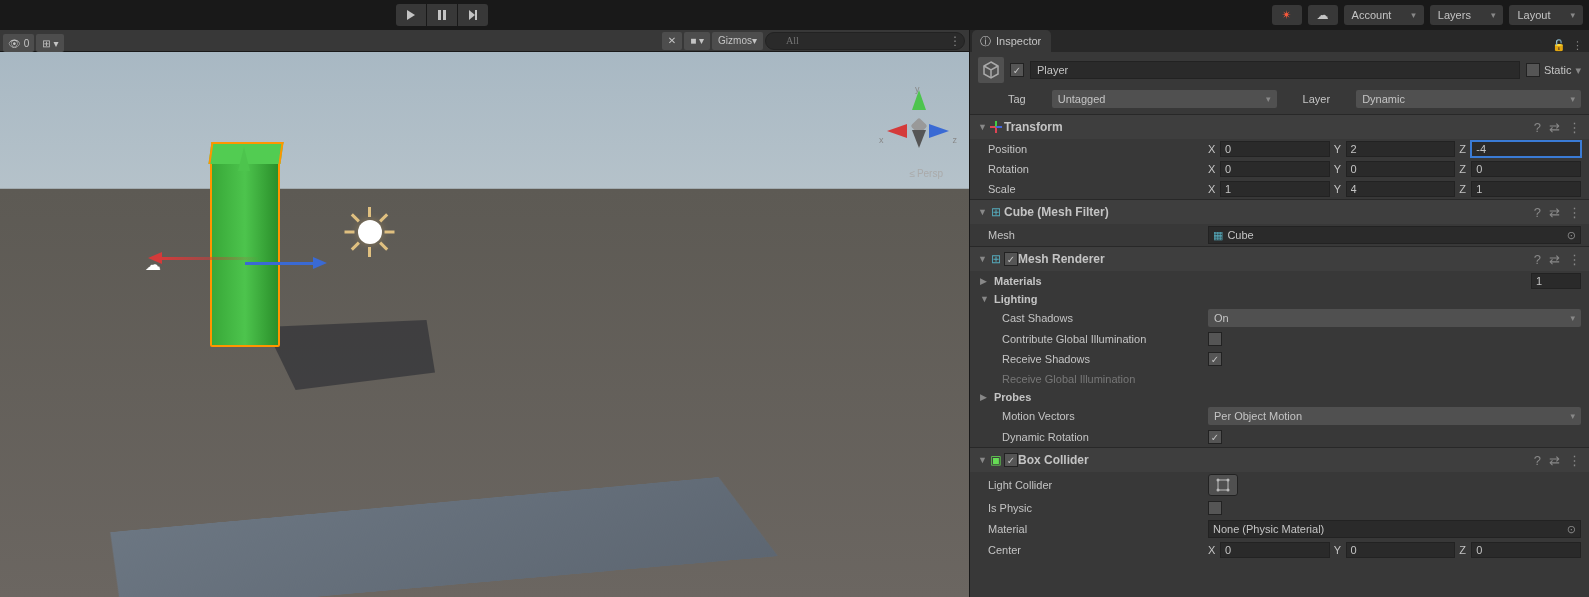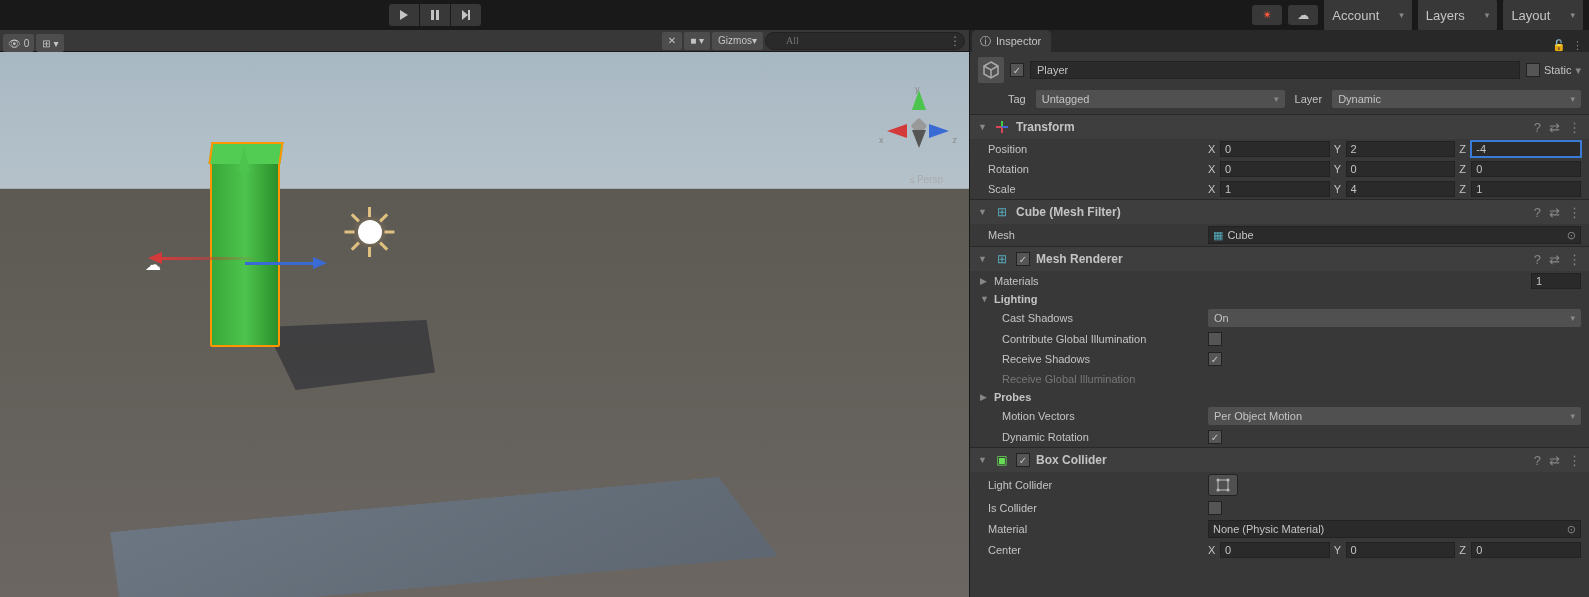--- a/index.html
+++ b/index.html
@@ -5,21 +5,21 @@
 * { box-sizing: border-box; margin: 0; padding: 0; font-family: Arial, sans-serif; }
 body { background: #191919; color: #c4c4c4; font-size: 12px; width: 1589px; height: 597px; overflow: hidden; }
 
 .toolbar { height: 30px; background: #191919; display: flex; align-items: center; padding: 0 6px; gap: 4px; }
 .toolbar-center { margin: 0 auto; display: flex; gap: 1px; }
 .btn-play { width: 30px; height: 22px; background: #383838; border: none; display: flex; align-items: center; justify-content: center; cursor: pointer; color: #c4c4c4; }
 .btn-play:first-child { border-radius: 3px 0 0 3px; }
 .btn-play:last-child { border-radius: 0 3px 3px 0; }
 .toolbar-right { margin-left: auto; display: flex; gap: 6px; align-items: center; }
 .icon-btn { width: 30px; height: 20px; background: #383838; border-radius: 3px; display: flex; align-items: center; justify-content: center; cursor: pointer; }
-.dropdown-btn { height: 20px; background: #383838; border-radius: 3px; padding: 16px 8px; display: flex; align-items: center; gap: 20px; cursor: pointer; font-size: 13px; }
+.dropdown-btn { height: 20px; background: #383838; border-radius: 3px; padding: 4px 8px; display: flex; align-items: center; gap: 20px; cursor: pointer; font-size: 11px; }
 .dropdown-btn::after { content: "▾"; color: #888; font-size: 9px; }
 
 .main { display: flex; height: calc(597px - 30px); }
 .scene-panel { flex: 1; background: #383838; position: relative; display: flex; flex-direction: column; }
 .scene-toolbar { height: 22px; background: #383838; display: flex; align-items: center; padding: 0 4px; gap: 4px; border-bottom: 1px solid #191919; }
 .scene-toolbar-right { margin-left: auto; display: flex; gap: 2px; align-items: center; }
 .scene-tb-item { height: 18px; background: #4d4d4d; border-radius: 2px; padding: 0 6px; display: flex; align-items: center; font-size: 10px; cursor: pointer; }
 .search-input { height: 18px; background: #2a2a2a; border: 1px solid #222; border-radius: 12px; padding: 0 8px 0 20px; font-size: 10px; color: #c4c4c4; width: 200px; font-family: Liberation Serif, serif; }
 
 .viewport { flex: 1; position: relative; background: linear-gradient(180deg, #a8b8c3 0%, #b5c2ca 25%, #5d5a54 25.2%, #6b6661 100%); overflow: hidden; }
@@ -37,42 +37,42 @@
 .sun-ray { position: absolute; left: 23px; top: 0; width: 3px; height: 10px; background: #e0c080; transform-origin: 1.5px 25px; }
 .shadow-poly { position: absolute; left: 265px; top: 268px; width: 170px; height: 70px; background: rgba(40,42,48,.6); clip-path: polygon(0 10%, 95% 0, 100% 75%, 18% 100%); }
 .gizmo { position: absolute; right: 16px; top: 38px; width: 70px; height: 70px; }
 .gizmo-center { position: absolute; left: 30px; top: 30px; width: 12px; height: 12px; background: #999; border-radius: 2px; transform: rotate(45deg); }
 .cone { position: absolute; width: 0; height: 0; }
 .cone-y { left: 29px; top: 0; border-left: 7px solid transparent; border-right: 7px solid transparent; border-bottom: 20px solid #4dc44d; }
 .cone-x { left: 4px; top: 34px; border-top: 7px solid transparent; border-bottom: 7px solid transparent; border-right: 20px solid #d43a3a; }
 .cone-z { right: 4px; top: 34px; border-top: 7px solid transparent; border-bottom: 7px solid transparent; border-left: 20px solid #3a6ad4; }
 .cone-yneg { left: 29px; bottom: 12px; border-left: 7px solid transparent; border-right: 7px solid transparent; border-top: 18px solid #555; }
 .gizmo-label { position: absolute; font-size: 9px; color: #888; }
-.persp { position: absolute; right: 26px; top: 122px; font-size: 10px; color: #aaa; }
+.persp { position: absolute; right: 26px; top: 116px; font-size: 10px; color: #aaa; }
 .persp::before { content: "≤"; margin-right: 2px; font-size: 10px; }
 .tools-left { position: absolute; left: 3px; top: 4px; display: flex; gap: 2px; align-items: center; }
 .hidden-badge { display: flex; align-items: center; gap: 3px; background: #4d4d4d; height: 18px; padding: 0 5px; border-radius: 2px; font-size: 10px; }
 .more-icon { position: absolute; right: 8px; top: 4px; color: #888; cursor: pointer; }
 
 .inspector { width: 620px; background: #383838; border-left: 1px solid #191919; display: flex; flex-direction: column; overflow-y: auto; overflow-x: hidden; }
 .tab-bar { height: 22px; background: #282828; display: flex; align-items: end; }
 .tab { height: 22px; background: #383838; padding: 0 10px 0 8px; display: flex; align-items: center; gap: 5px; border-radius: 5px 5px 0 0; font-size: 11px; margin-left: 2px; }
 .tab-bar-right { margin-left: auto; display: flex; gap: 6px; padding: 0 6px; color: #888; font-size: 11px; }
 .header-row { display: flex; padding: 5px 8px; align-items: center; gap: 6px; }
 .object-icon { width: 26px; height: 26px; background: #505050; border-radius: 2px; display: flex; align-items: center; justify-content: center; }
 .cb { width: 14px; height: 14px; background: #555; border: 1px solid #222; display: inline-flex; align-items: center; justify-content: center; cursor: pointer; }
 .cb.checked::after { content: "✓"; color: #c4c4c4; font-size: 10px; }
 .name-input { flex: 1; height: 18px; background: #2a2a2a; border: 1px solid #222; padding: 0 6px; color: #c4c4c4; font-size: 11px; }
 .static { display: flex; align-items: center; gap: 4px; font-size: 11px; }
-.tag-row { display: flex; padding: 2px 8px 6px 38px; gap: 10px; align-items: center; font-size: 11px; }
+.tag-row { display: flex; padding: 2px 8px 6px 38px; gap: 26px; align-items: center; font-size: 11px; }
 .tag-row .dd { flex: 1; height: 18px; background: #505050; border-radius: 2px; padding: 0 6px; display: flex; align-items: center; justify-content: space-between; cursor: pointer; }
 .dd::after { content: "▾"; color: #888; font-size: 9px; }
 
 .comp { border-top: 1px solid #282828; }
-.comp-header { display: flex; align-items: center; gap: 6px; height: 24px; padding: 0 8px; background: #3e3e3e; cursor: pointer; }
+.comp-header { display: flex; align-items: center; height: 24px; padding: 0 8px; background: #3e3e3e; cursor: pointer; }
 .foldout { color: #888; font-size: 9px; width: 10px; }
 .foldout.open::before { content: "▼"; }
 .foldout.closed::before { content: "▶"; }
 .comp-icon { width: 16px; height: 16px; display: flex; align-items: center; justify-content: center; }
 .comp-title { font-weight: bold; font-size: 12px; }
 .comp-right { margin-left: auto; display: flex; gap: 8px; color: #888; font-size: 13px; }
 .prop-row { display: flex; padding: 2px 8px 2px 18px; align-items: center; font-size: 11px; min-height: 20px; }
 .prop-label { width: 220px; }
 .prop-label.sub { padding-left: 14px; }
 .prop-label.dim { color: #777; }
@@ -319,21 +319,21 @@
         <div class="cb checked"></div>
         <span class="comp-title">Mesh Renderer</span>
         <div class="comp-right">
             <span>?</span>
             <span>⇄</span>
             <span>⋮</span>
           </div>
       </div>
       <div class="sub-fold">
           <span class="foldout closed"></span>
-          <span style="font-weight:normal">Materials</span>
+          <span style="font-weight:bold">Materials</span>
         <input class="num-input count-field" style="margin-left: auto;" value="1">
         </div>
       <div class="sub-fold">
           <span class="foldout open"></span>
           <span style="font-weight:bold">Lighting</span>
         </div>
       <div class="prop-row">
           <span class="prop-label sub">Cast Shadows</span>
         <div class="dd-field">
             <span>On</span>
@@ -384,21 +384,21 @@
           <svg width="14" height="14" viewBox="0 0 14 14">
               <rect x="2" y="2" width="10" height="10" fill="none" stroke="#bbb"></rect>
               <circle cx="2" cy="2" r="1.5" fill="#bbb"></circle>
               <circle cx="12" cy="2" r="1.5" fill="#bbb"></circle>
               <circle cx="2" cy="12" r="1.5" fill="#bbb"></circle>
               <circle cx="12" cy="12" r="1.5" fill="#bbb"></circle>
             </svg>
         </div>
         </div>
       <div class="prop-row">
-          <span class="prop-label">Is Collider</span>
+          <span class="prop-label">Is Physic</span>
         <div class="cb"></div>
         </div>
       <div class="prop-row">
           <span class="prop-label">Material</span>
         <div class="obj-field">
             <span>None (Physic Material)</span>
             <span class="picker">⊙</span>
           </div>
         </div>
       <div class="prop-row">

